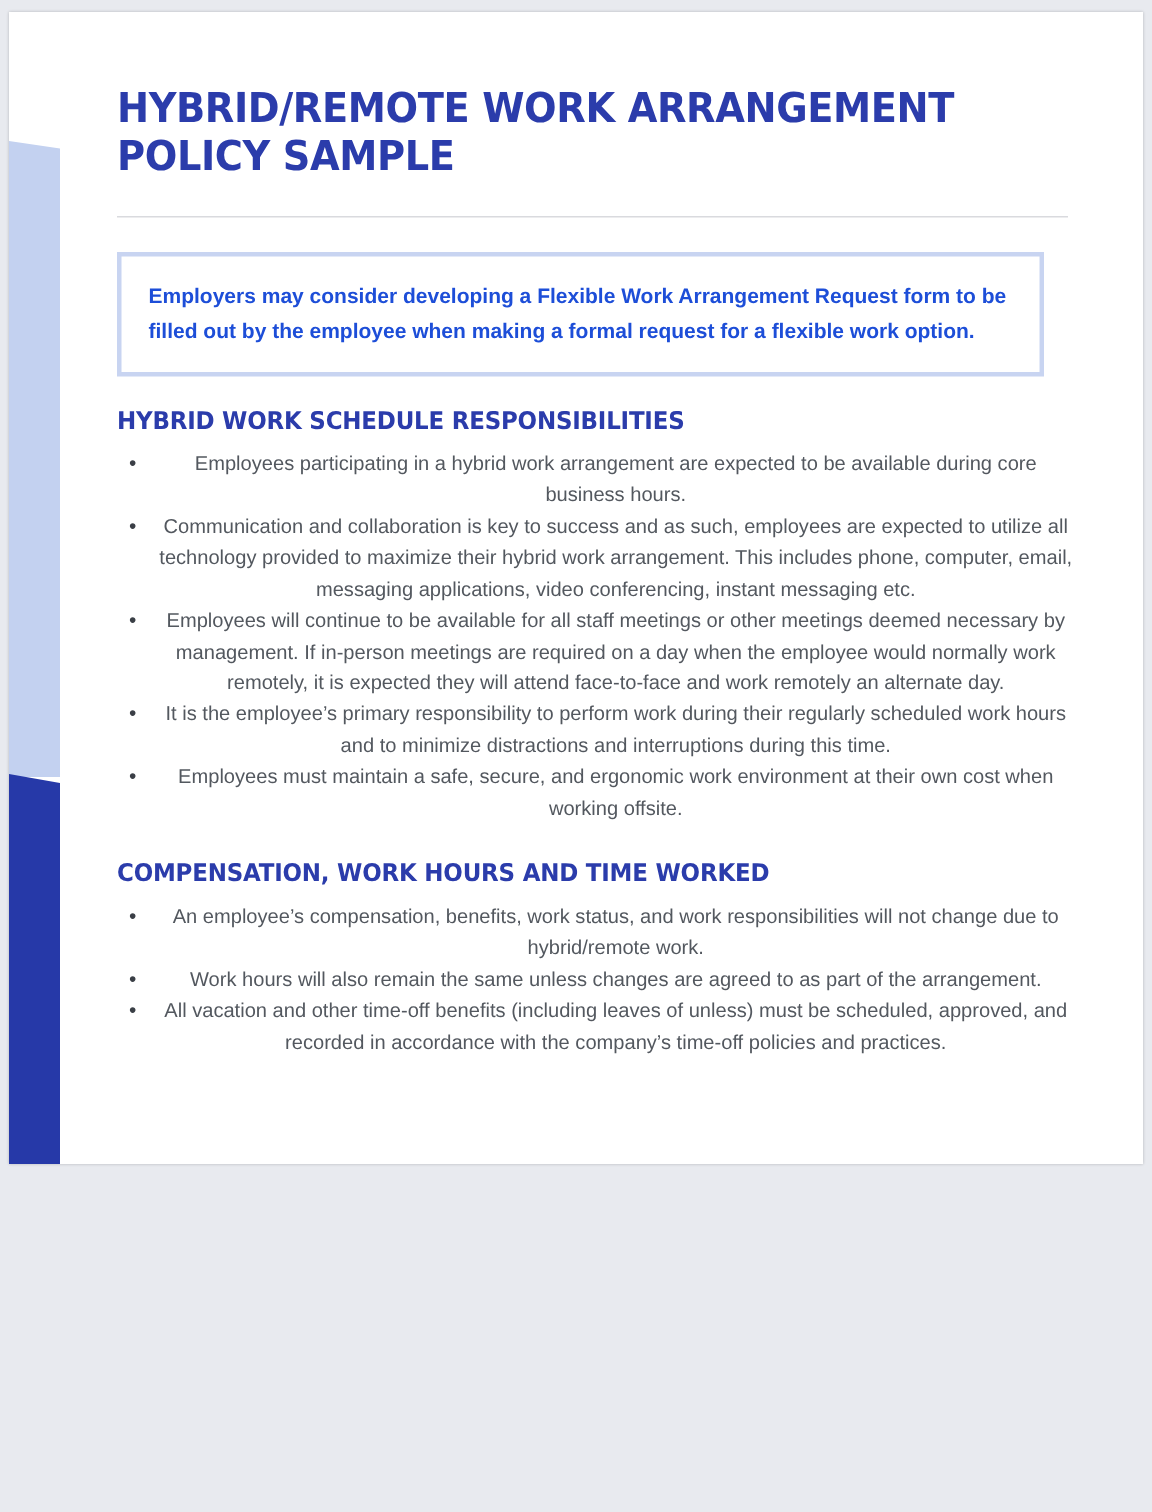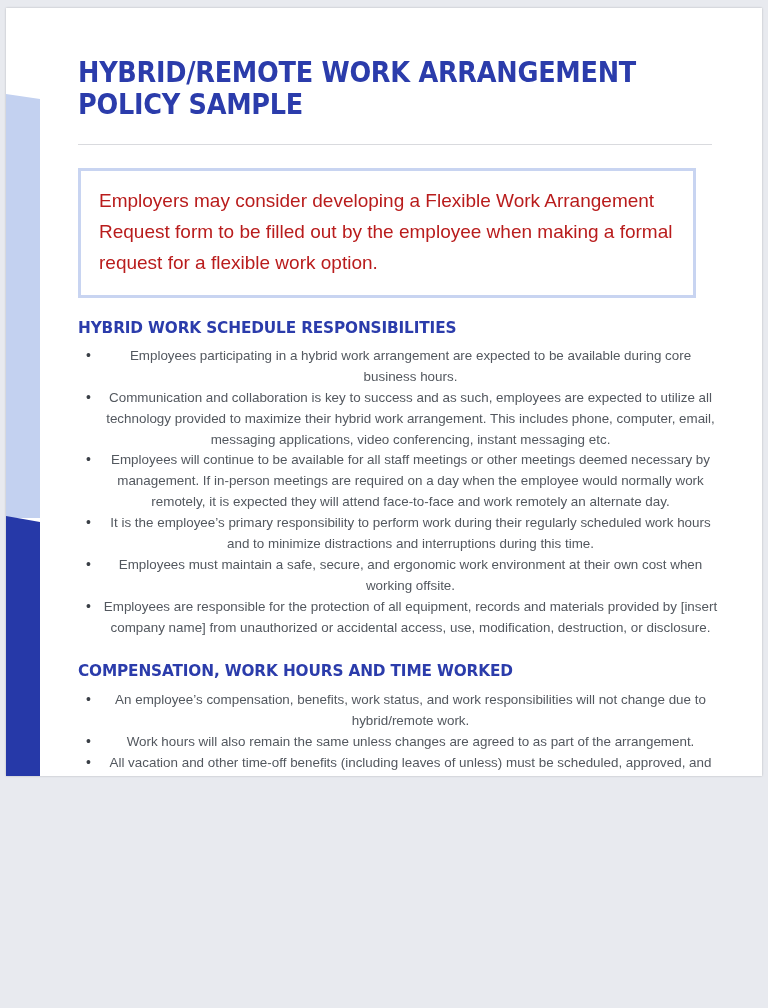--- a/index.html
+++ b/index.html
@@ -80,24 +80,25 @@
   .callout {
     margin-top: 23px;
     width: 618px;
     border: 3px solid #c8d4f1;
     background: #ffffff;
     padding: 15px 16px 16px 18px;
     box-sizing: border-box;
   }
   .callout-text {
     margin: 0;
-    font-size: 19px;
+    font-size: 14px;
     line-height: 1.62;
-    color: #b91c1c;
+    color: #1d4ed8;
     font-family: "Liberation Sans", sans-serif;
+    font-weight: bold;
   }
 
   
   .section-heading {
     margin: 0;
     padding-top: 20px;
     padding-bottom: 9px;
     font-family: "DejaVu Sans", sans-serif;
     font-size: 16.3px;
     font-weight: bold;
@@ -197,21 +198,20 @@
     </div>
 
     <h2 class="section-heading">HYBRID WORK SCHEDULE RESPONSIBILITIES</h2>
 
     <ul class="bullets">
       <li>Employees participating in a hybrid work arrangement are expected to be available during core business hours.</li>
       <li>Communication and collaboration is key to success and as such, employees are expected to utilize all technology provided to maximize their hybrid work arrangement. This includes phone, computer, email, messaging applications, video conferencing, instant messaging etc.</li>
       <li>Employees will continue to be available for all staff meetings or other meetings deemed necessary by management. If in-person meetings are required on a day when the employee would normally work remotely, it is expected they will attend face-to-face and work remotely an alternate day.</li>
       <li>It is the employee’s primary responsibility to perform work during their regularly scheduled work hours and to minimize distractions and interruptions during this time.</li>
       <li>Employees must maintain a safe, secure, and ergonomic work environment at their own cost when working offsite.</li>
-      <li>Employees are responsible for the protection of all equipment, records and materials provided by [insert company name] from unauthorized or accidental access, use, modification, destruction, or disclosure.</li>
     </ul>
 
     <h2 class="section-heading second">COMPENSATION, WORK HOURS AND TIME WORKED</h2>
 
     <ul class="bullets">
       <li>An employee’s compensation, benefits, work status, and work responsibilities will not change due to hybrid/remote work.</li>
       <li>Work hours will also remain the same unless changes are agreed to as part of the arrangement.</li>
       <li>All vacation and other time-off benefits (including leaves of unless) must be scheduled, approved, and recorded in accordance with the company’s time-off policies and practices.</li>
     </ul>
 

